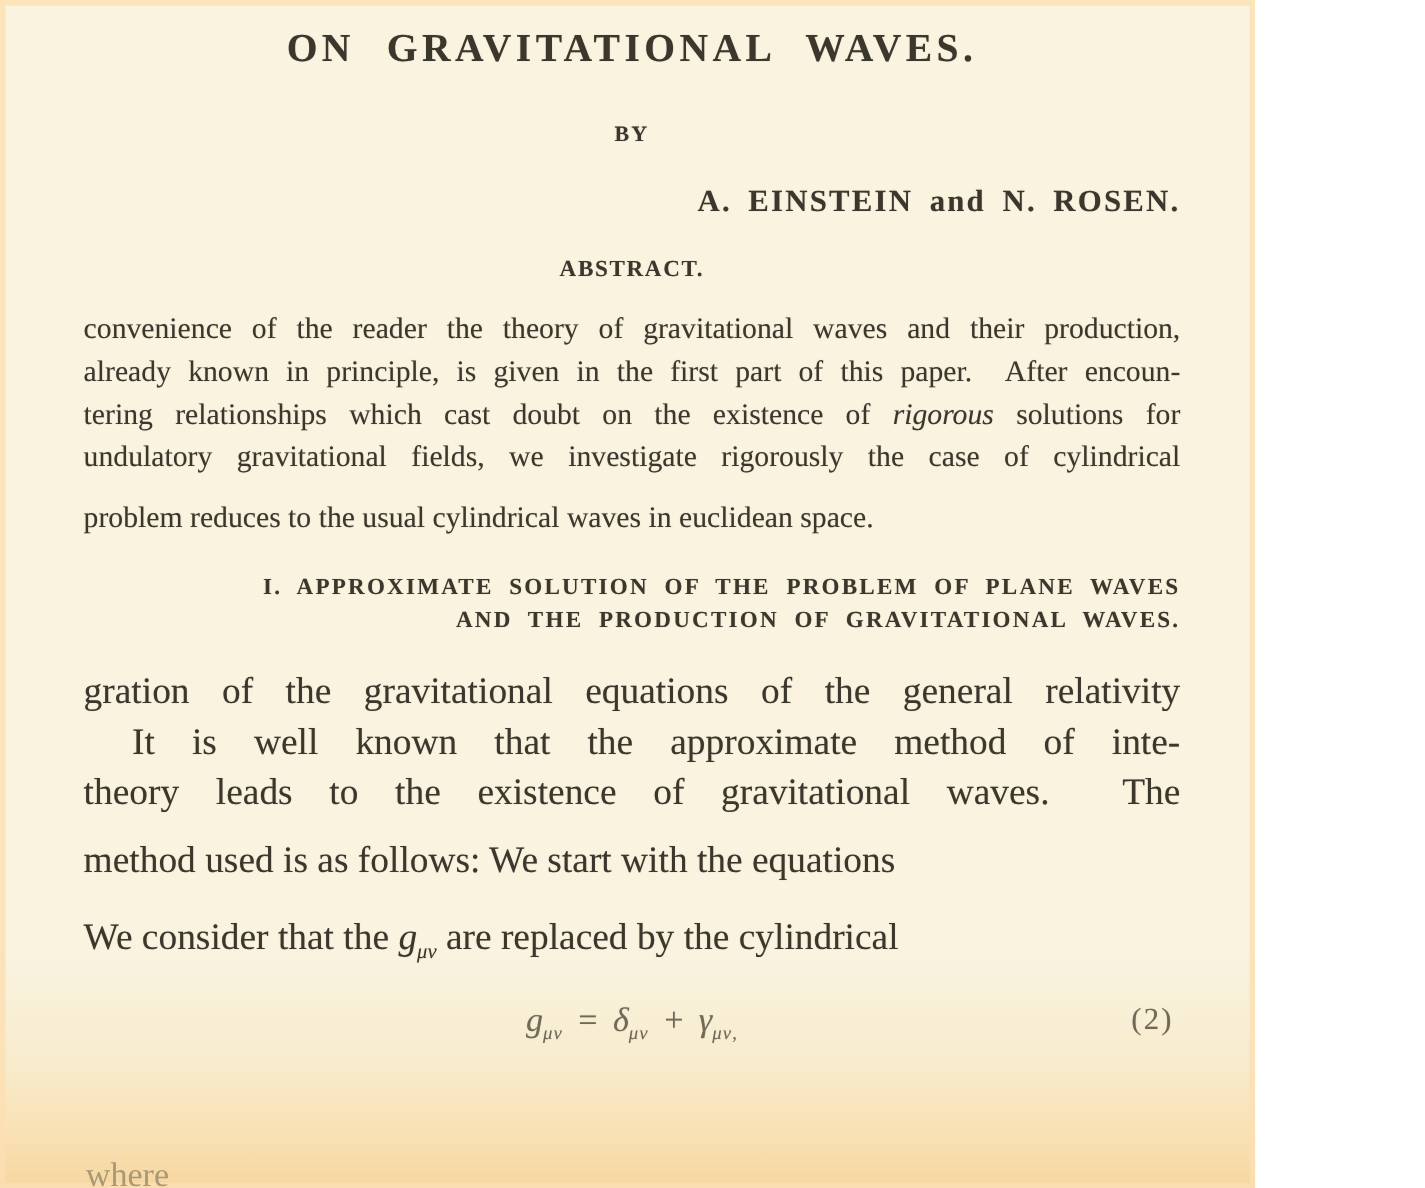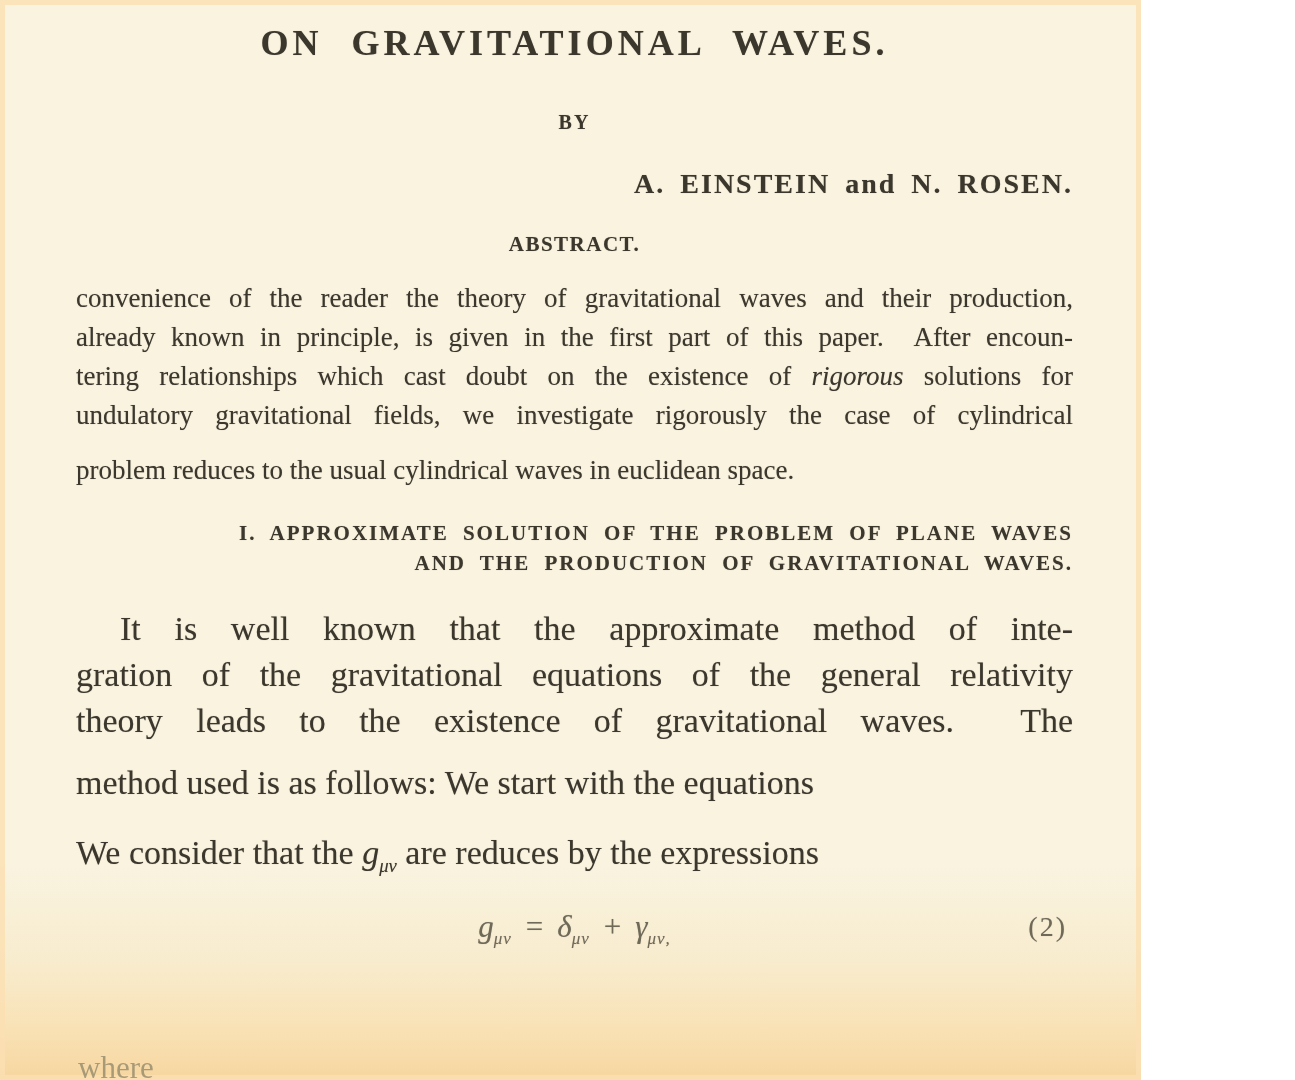--- a/index.html
+++ b/index.html
@@ -160,28 +160,28 @@
       <div class="tline"><span>undulatory gravitational fields, we investigate rigorously the case of cylindrical</span></div>
       <div class="tline last"><span>problem reduces to the usual cylindrical waves in euclidean space.</span></div>
     </div>
 
   <div class="section-heading">
     <div>I.  APPROXIMATE SOLUTION OF THE PROBLEM OF PLANE WAVES</div>
     <div>AND THE PRODUCTION OF GRAVITATIONAL WAVES.</div>
   </div>
 
   <div class="intro">
+      <div class="tline"><span>gration of the gravitational equations of the general relativity</span></div>
       <div class="tline indent"><span>It is well known that the approximate method of inte-</span></div>
-      <div class="tline"><span>gration of the gravitational equations of the general relativity</span></div>
       <div class="tline"><span>theory leads to the existence of gravitational waves.  The</span></div>
       <div class="tline last"><span>method used is as follows: We start with the equations</span></div>
     </div>
 
 
-  <div class="post-eq"><span>We consider that the </span><span class="math"><span>g</span><sub>μν</sub></span><span> are reduces by the expressions</span></div>
+  <div class="post-eq"><span>We consider that the </span><span class="math"><span>g</span><sub>μν</sub></span><span> are replaced by the cylindrical</span></div>
 
   <div class="equation eq2">
     <span class="eq-body"><span>g</span><sub>μν</sub><span class="eq-op">=</span><span>δ</span><sub>μν</sub><span class="eq-op">+</span><span>γ</span><sub>μν,</sub></span>
     <span class="eq-num">(2)</span>
   </div>
 
   <div class="cutoff-word">where</div>
 
 </div>
 

